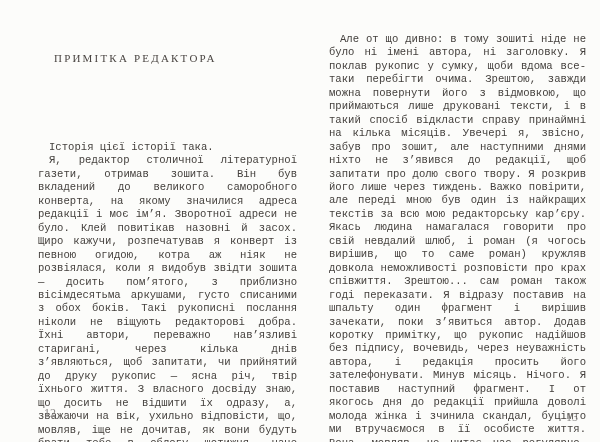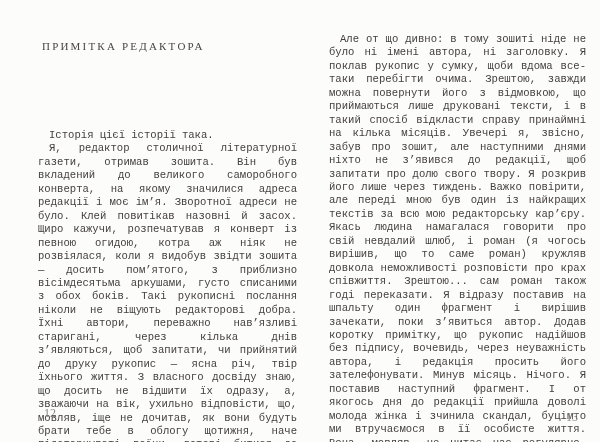--- a/index.html
+++ b/index.html
@@ -21,21 +21,21 @@
     left: 38px;
     top: 40px;
     width: 259px;
   }
   .page-right {
     left: 329px;
     top: 33px;
     width: 257px;
   }
   .chapter-title {
-    margin: 0;
+    margin: 12px;
     font-size: 11px;
     font-weight: 400;
     letter-spacing: 2.2px;
     color: #4a4542;
     padding-left: 4px;
     white-space: nowrap;
   }
   .body-text-left {
     margin-top: 77px;
   }

